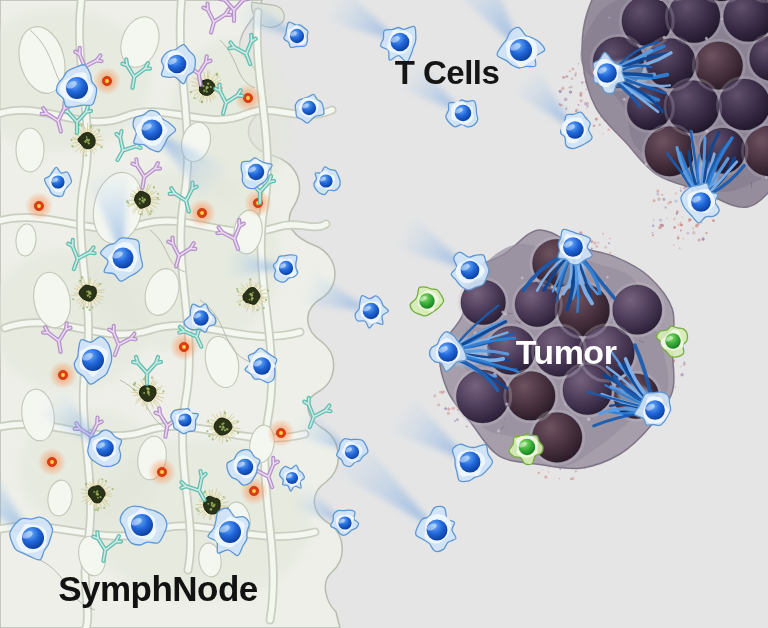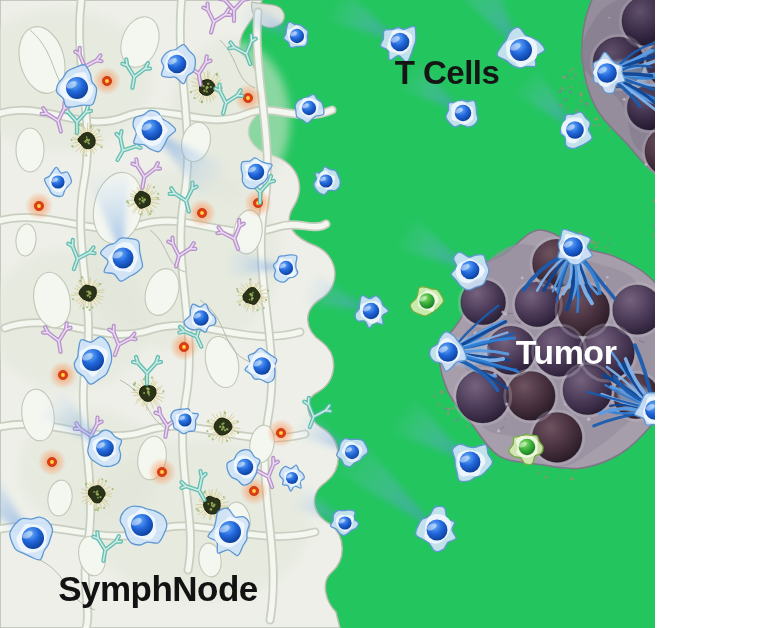--- a/index.html
+++ b/index.html
@@ -1,16 +1,16 @@
 <!DOCTYPE html>
 <html><head>
 <meta charset="utf-8">
 <style>
   html,body{margin:0;padding:0;background:#ffffff}
-  .stage{position:relative;width:655px;height:628px;overflow:hidden;background:#22c55e;
+  .stage{position:relative;width:768px;height:628px;overflow:hidden;background:#e5e5e5;
          font-family:"Liberation Sans","DejaVu Sans",sans-serif}
   svg{display:block}
   .figlabel{font-family:"Liberation Sans","DejaVu Sans",sans-serif;font-weight:bold;letter-spacing:-0.5px}
   .strand-o{fill:none;stroke:#c9cfc0;stroke-width:9;stroke-linecap:round}
   .strand-i{fill:none;stroke:#f4f6f0;stroke-width:5.5;stroke-linecap:round}
   .sketch{fill:none;stroke:#a3a99b;stroke-width:0.9;opacity:0.8}
   .pore{fill:#f4f6f0;stroke:#c2c8b8;stroke-width:1.1}
 </style>
 </head>
 <body>

